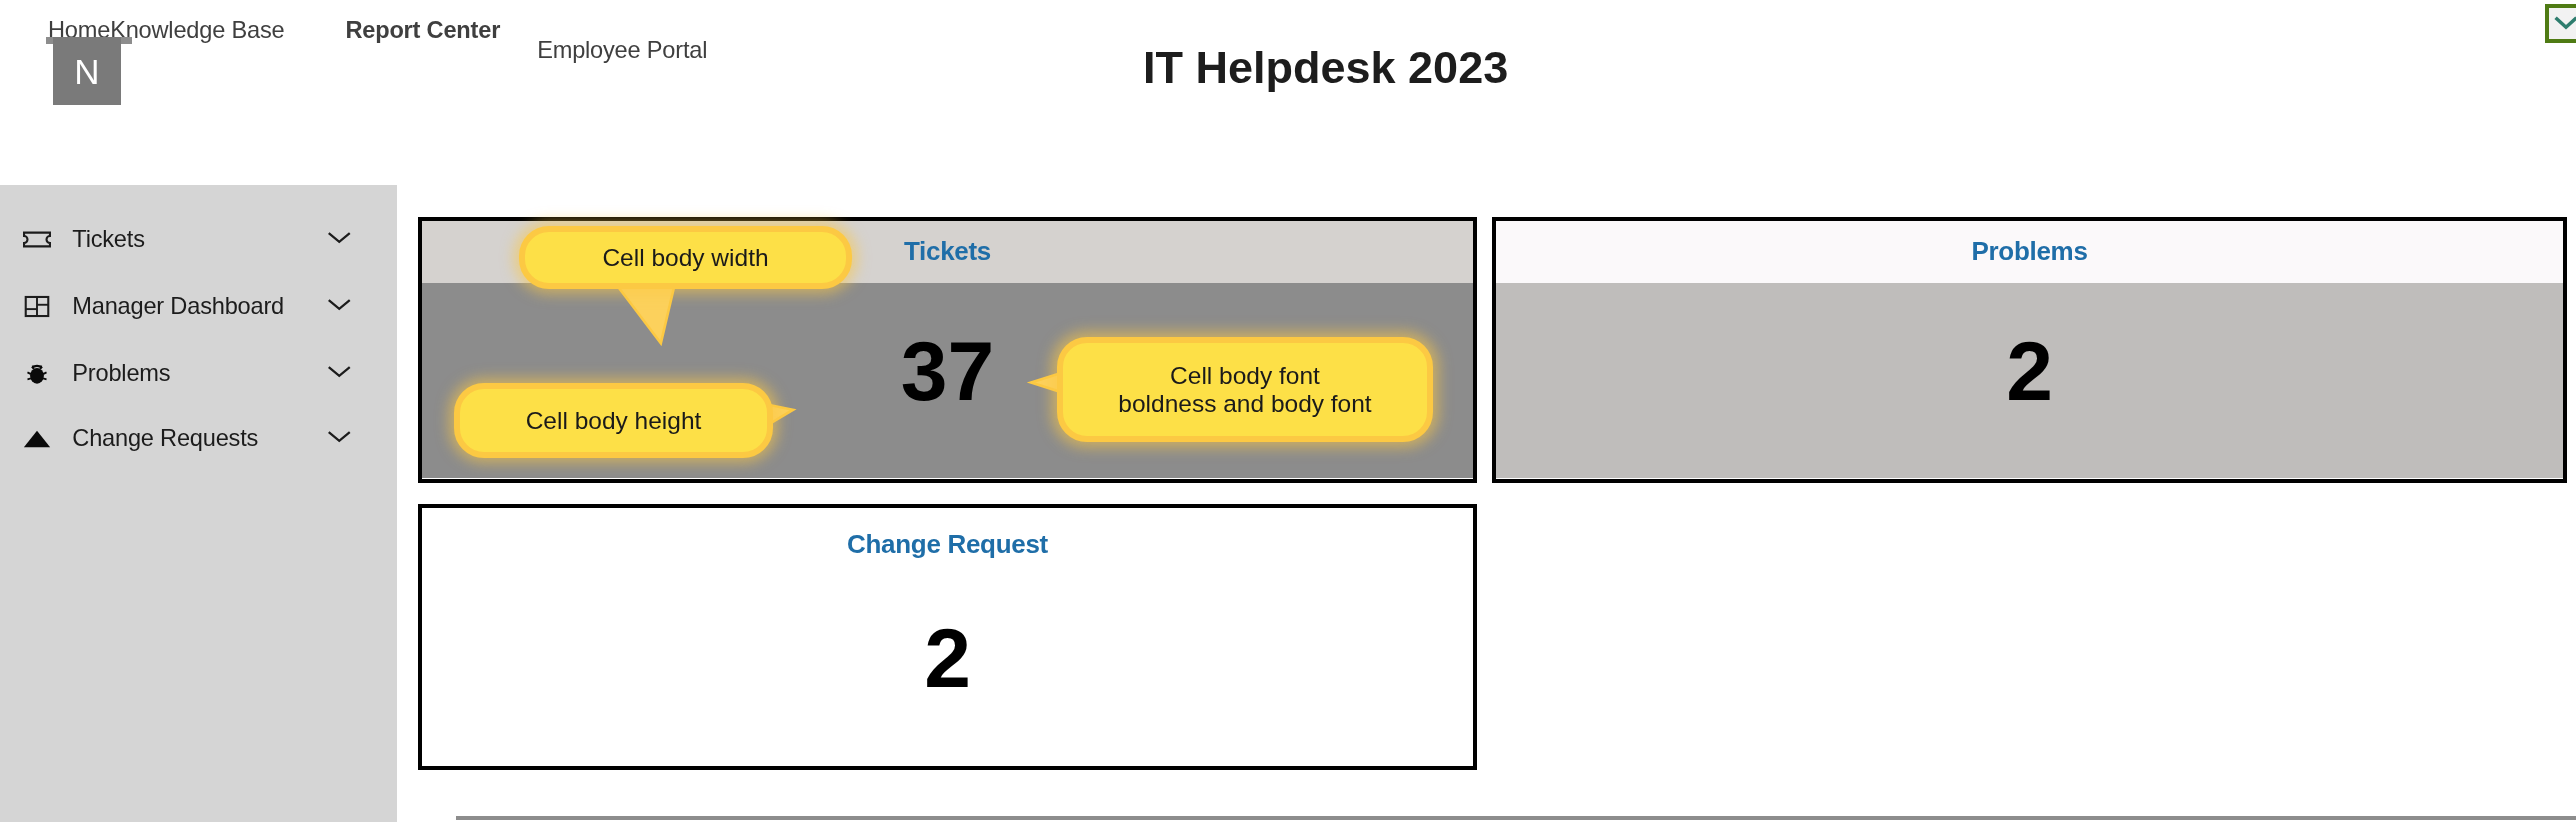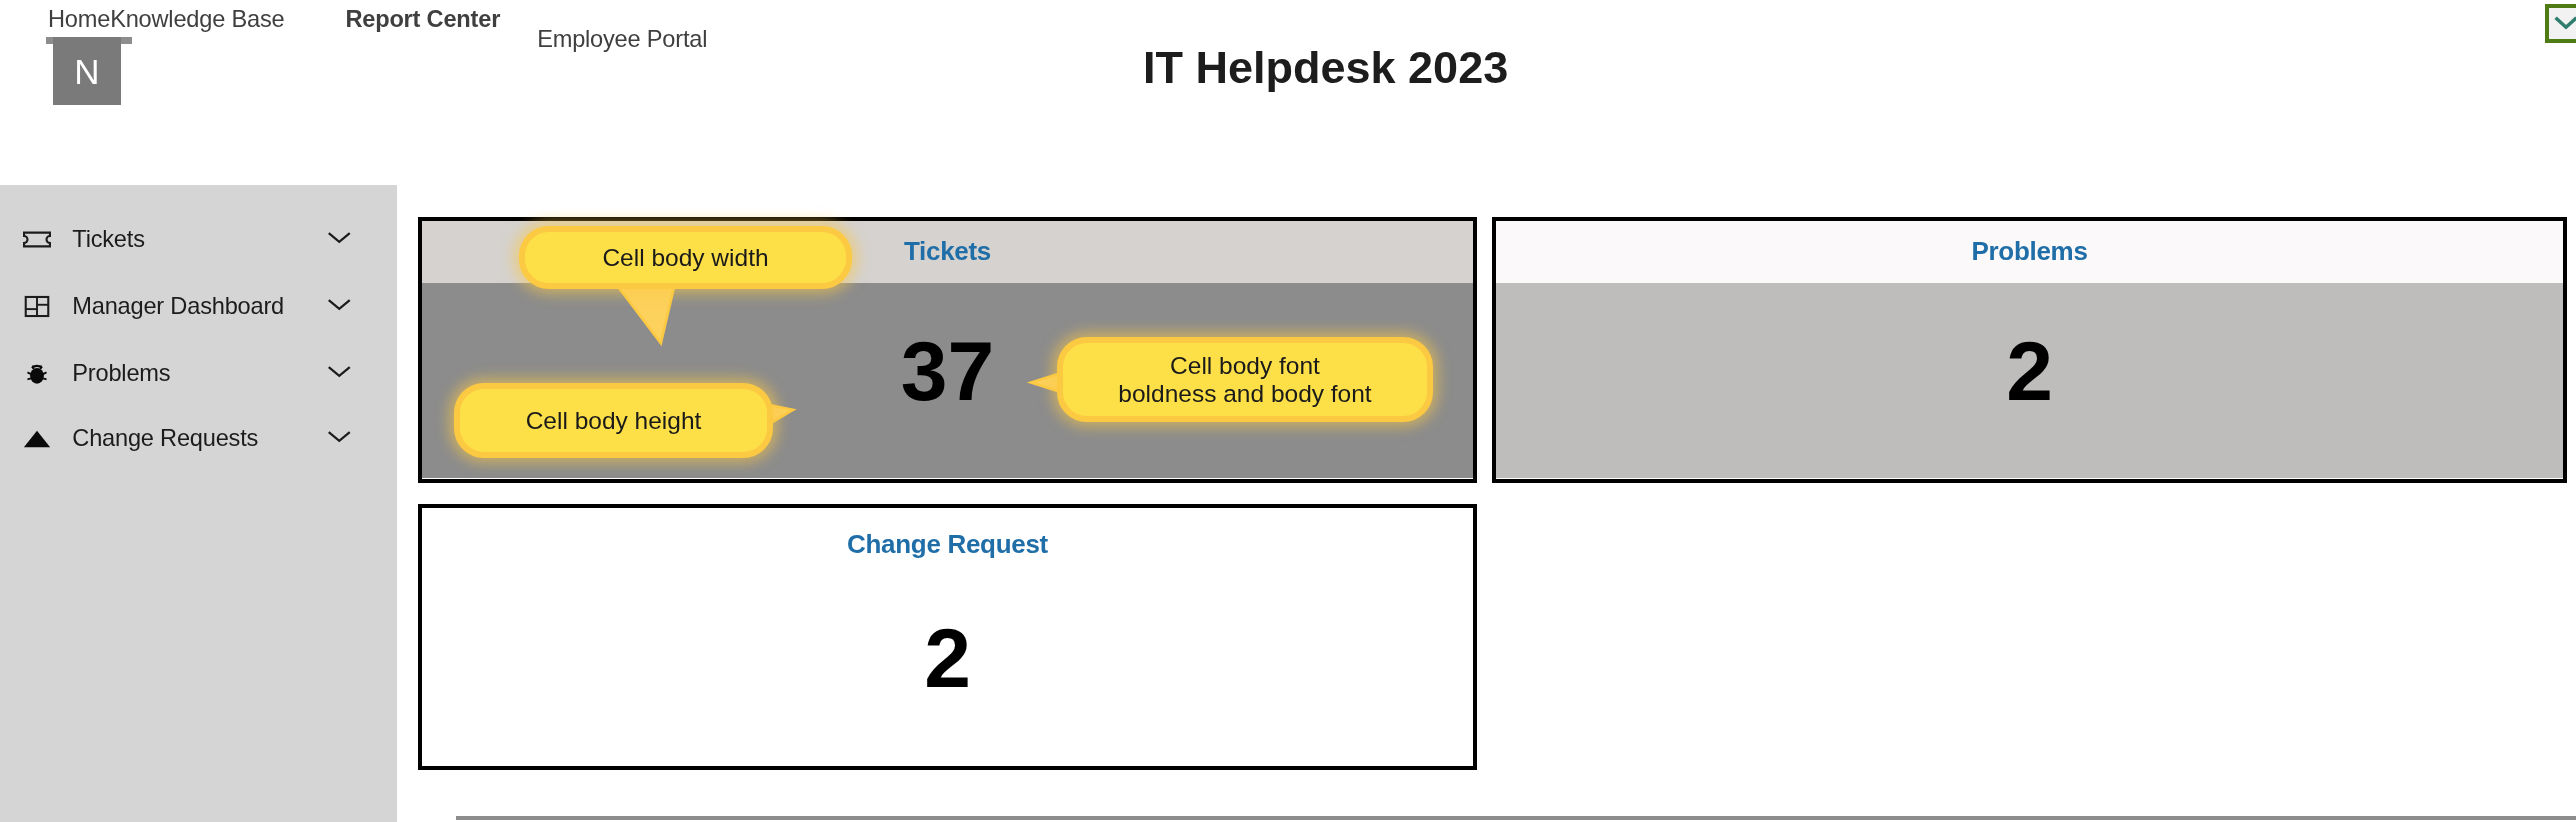--- a/index.html
+++ b/index.html
@@ -7,21 +7,21 @@
     width: 2576px;
     height: 823px;
     background: #ffffff;
     font-family: "Liberation Sans", sans-serif;
     overflow: hidden;
   }
   .page { position: relative; width: 2576px; height: 823px; background: #fff; }
 
   
   .topnav {
-    position: absolute; left: 0; top: 1px; width: 2332px; height: 40px;
+    position: absolute; left: 0; top: 12px; width: 2332px; height: 40px;
     display: flex; align-items: center;
   }
   .nav-item {
     position: relative;
     font-size: 23.6px; color: #3f3f3f; font-weight: 400;
     white-space: nowrap; letter-spacing: -0.2px;
     padding: 0 0 3.5px 0;
   }
   .nav-item.nav-home { margin-left: 48px; }
   .nav-item.nav-kb { }
@@ -137,21 +137,21 @@
     border: 6.1px solid #fcc943;
     border-radius: 30px;
     display: flex; align-items: center; justify-content: center;
     text-align: center;
     box-shadow: 0 0 12.3px 5.3px rgba(252,201,67,0.55);
     font-size: 24.5px; color: #1a1a1a; line-height: 1.12;
     padding: 5.3px 15.8px;
   }
   #callout-width  { left: 519px; top: 226px; width: 333px; height: 63px; }
   #callout-height { left: 454px; top: 383px; width: 319px; height: 75px; }
-  #callout-font   { left: 1057px; top: 337px; width: 376px; height: 85px; }
+  #callout-font   { left: 1057px; top: 337px; width: 376px; height: 105px; }
 
   
   .bottom-rule {
     position: absolute; left: 456px; top: 816px; width: 2120px; height: 3.5px;
     background: #8d8d8d;
   }
 </style>
 </head>
 <body>
 

